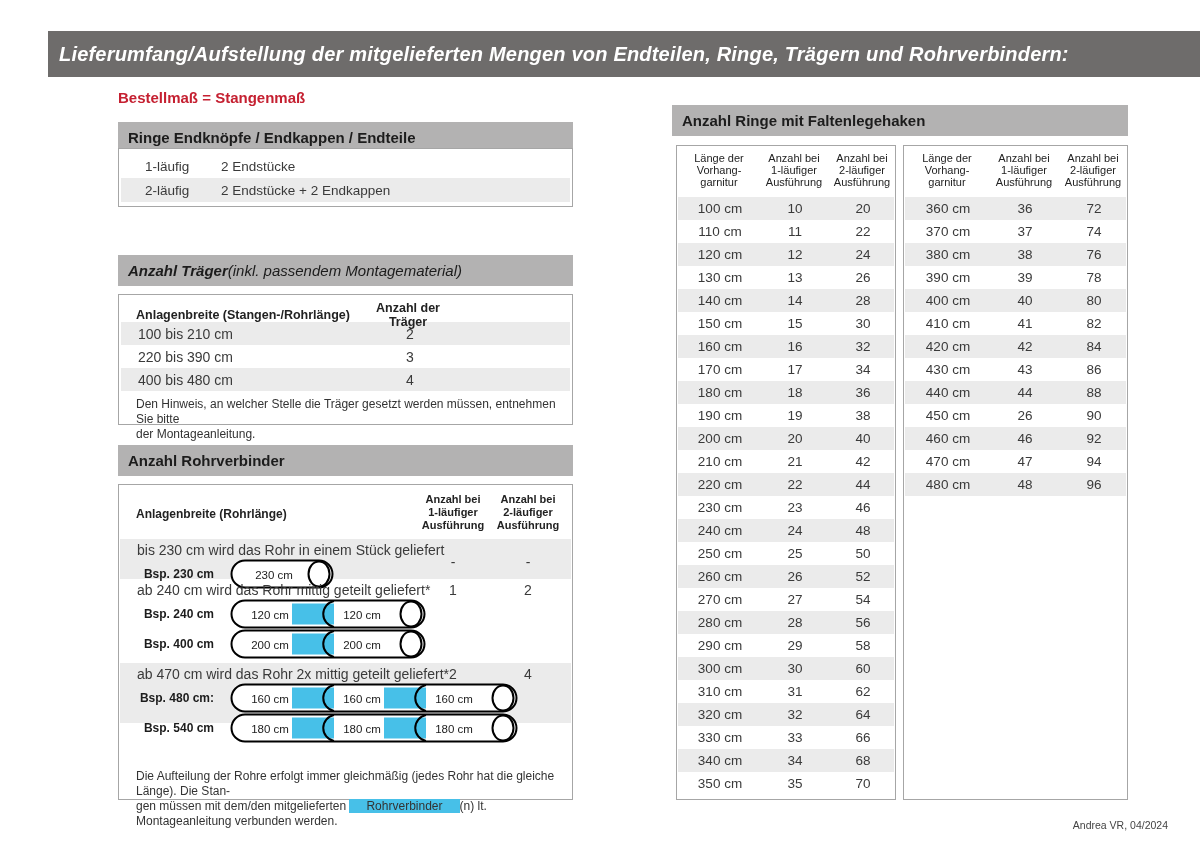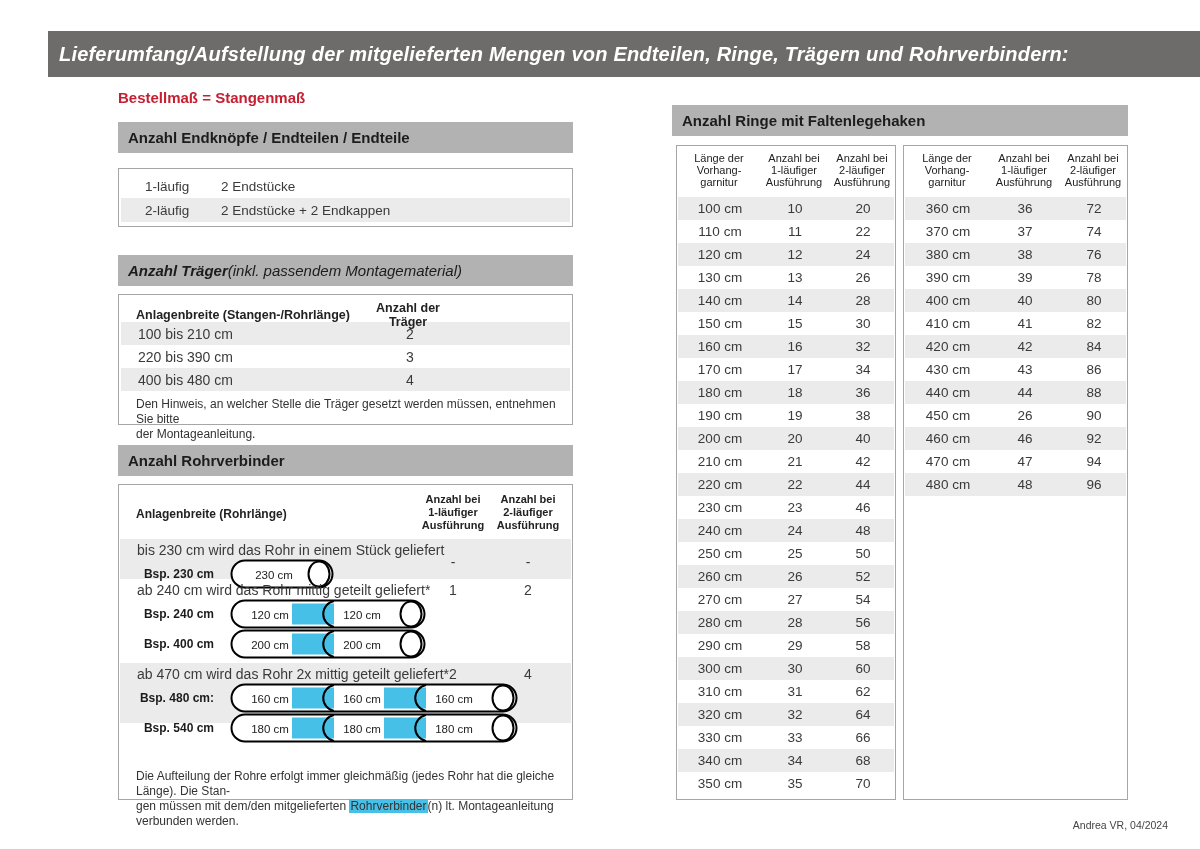--- a/index.html
+++ b/index.html
@@ -42,21 +42,21 @@
   .r3-colh{position:absolute;top:8px;width:76px;text-align:center;font-size:11px;line-height:13px;
            font-weight:bold;white-space:pre-line;color:#222;}
   .r3-groups{position:absolute;left:1px;right:1px;top:54px;}
   .r3-group{position:relative;box-sizing:border-box;}
   .r3-text{padding:3px 0 0 17px;font-size:14px;height:17px;}
   .r3-val{position:absolute;width:76px;text-align:center;font-size:14px;}
   .rod-row{display:flex;align-items:center;height:30px;}
   .rod-label{width:110px;box-sizing:border-box;padding-right:16px;text-align:right;
              font-size:12px;font-weight:bold;color:#1c1c1c;flex:none;}
   .rohr-note{padding:6px 10px 0 17px;font-size:12px;line-height:15px;color:#333;}
-  .hl{background:var(--blue,#47c0e8);padding:0 1px;}
+  .hl{background:var(--blue,#47c0e8);padding:0 17px;}
   
   .ring-head{display:grid;box-sizing:border-box;padding-top:6px;height:51px;
              font-size:11px;line-height:12px;font-weight:normal;text-align:center;
              white-space:pre-line;color:#222;}
   .ring-rows{}
   .ring-row{display:grid;height:23px;align-items:center;font-size:13.5px;text-align:center;margin:0 1px;}
   .gridL{grid-template-columns:84px 66px 70px;}
   .gridR{grid-template-columns:86px 68px 70px;}
   .footer{position:absolute;right:32px;top:819px;font-size:10.5px;color:#444;}
 </style>
@@ -65,23 +65,23 @@
 
 <div class="page">
 
   <header class="topbar">
     <span>Lieferumfang/Aufstellung der mitgelieferten Mengen von Endteilen, Ringe, Trägern und Rohrverbindern:</span>
   </header>
 
   <div class="subtitle">Bestellmaß = Stangenmaß</div>
 
   <div class="sec-h" style="left:118px;top:122px;width:455px;">
-    <span class="bold">Anzahl Endknöpfe / Endteilen / Endteile</span>
-  </div>
-  <div class="box" style="left:118px;top:168px;width:455px;height:59px;padding-top:5px;">
+    <span class="bold">Ringe Endknöpfe / Endkappen / Endteile</span>
+  </div>
+  <div class="box" style="left:118px;top:148px;width:455px;height:59px;padding-top:5px;">
     <div id="etRows">
         <div class="et-row">
           <span>1-läufig</span>
           <span>2 Endstücke</span>
         </div>
         <div class="et-row grayband">
           <span>2-läufig</span>
           <span>2 Endstücke + 2 Endkappen</span>
         </div>
       </div>

